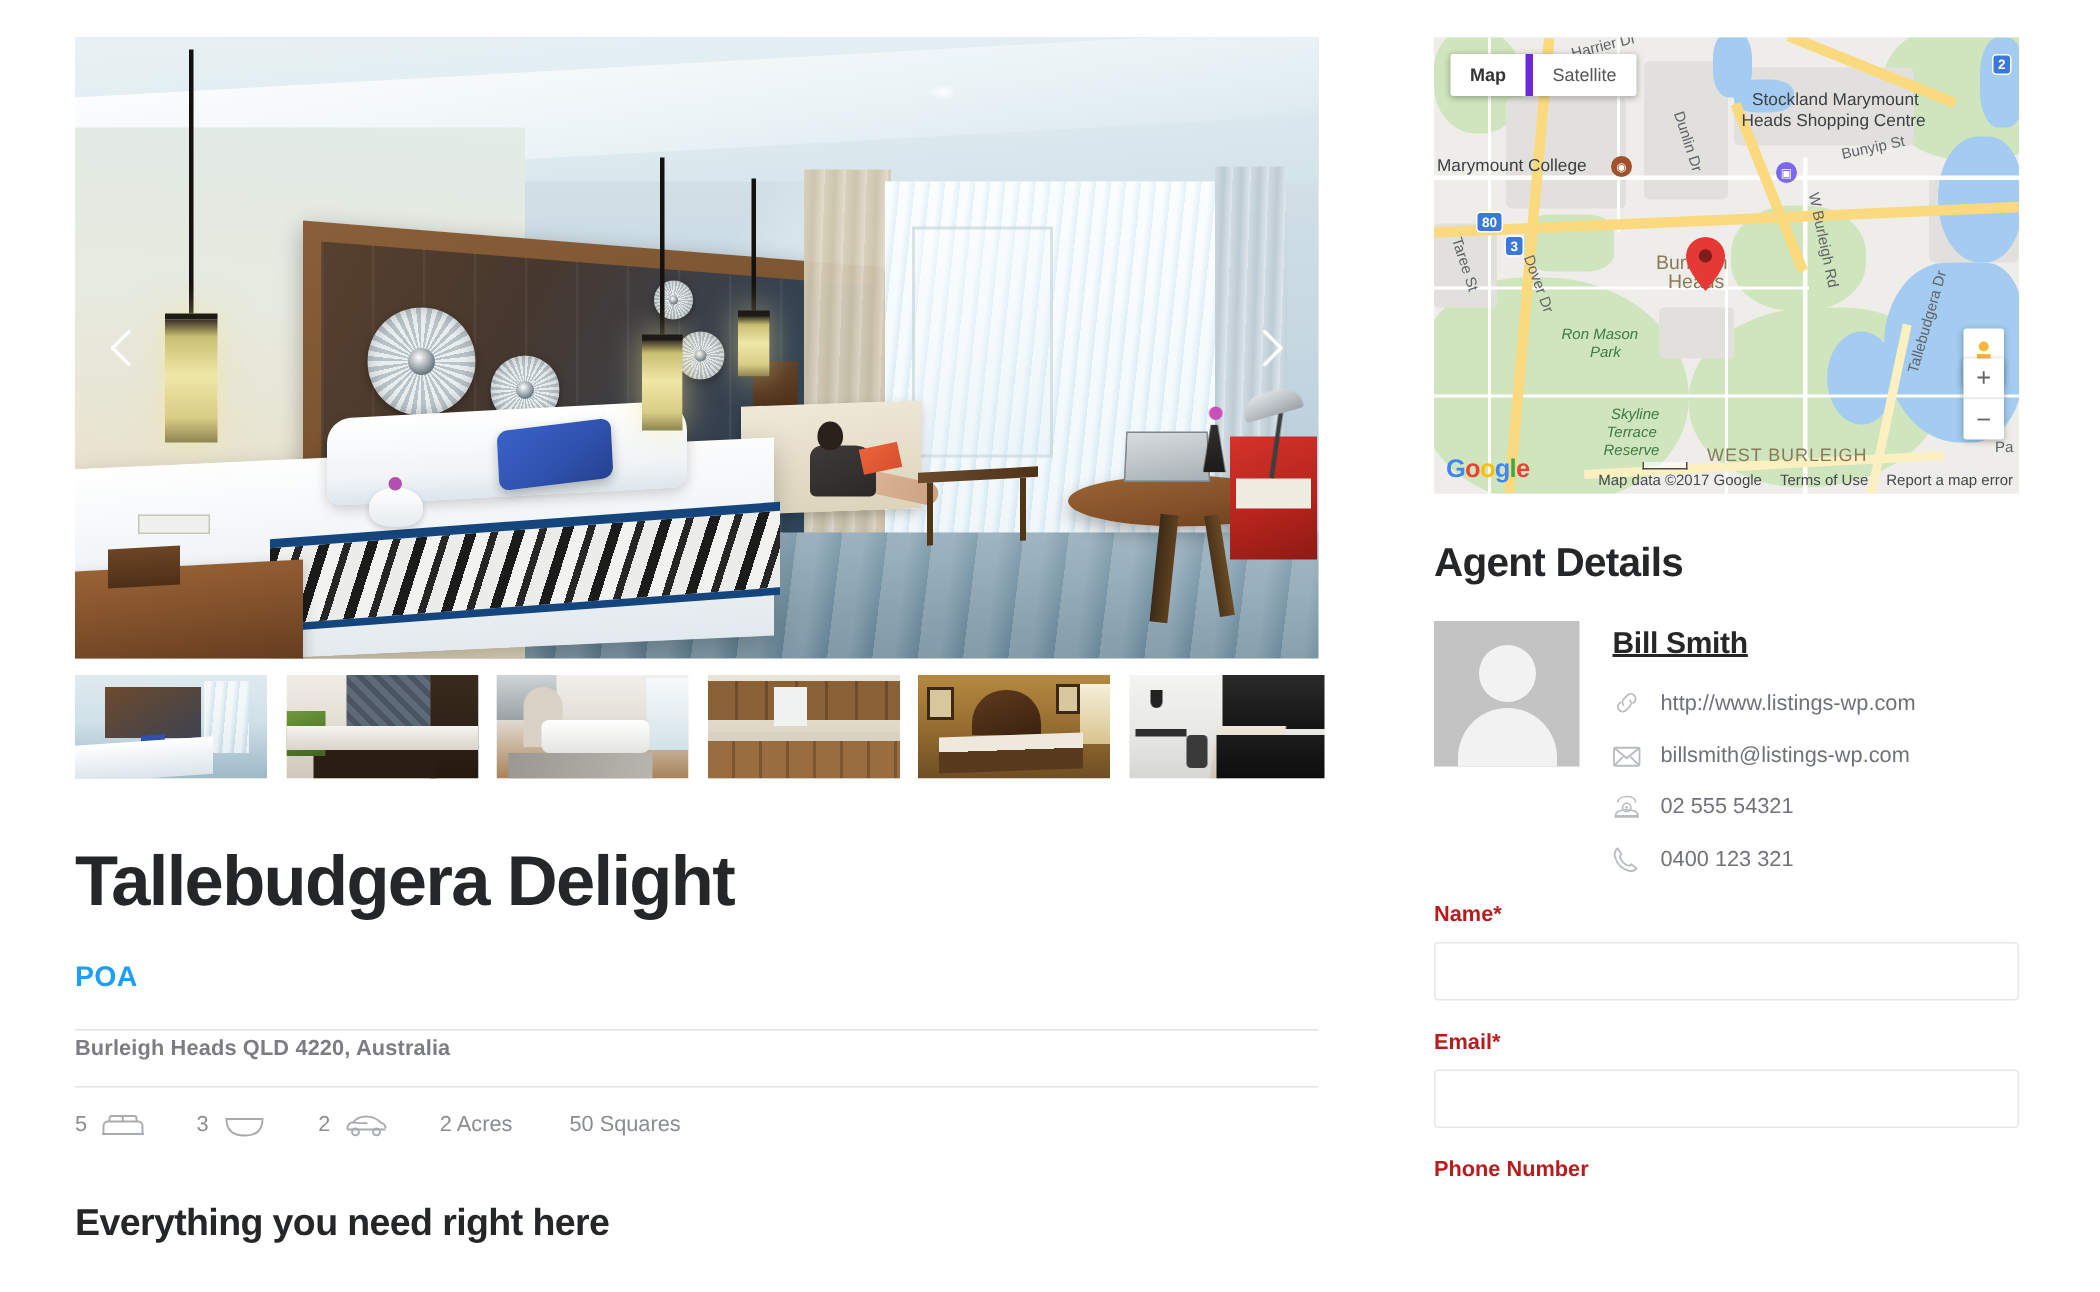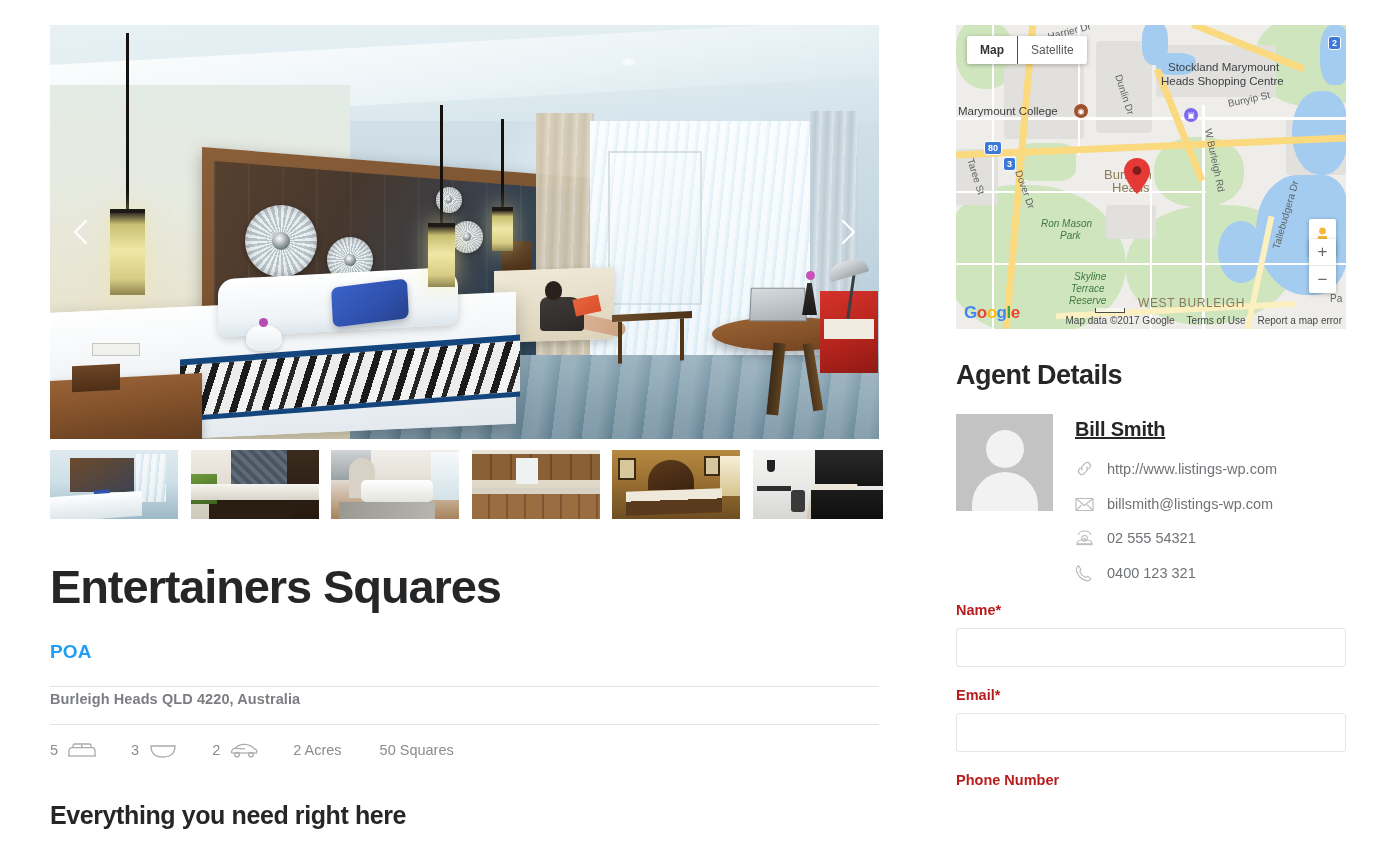--- a/index.html
+++ b/index.html
@@ -516,21 +516,21 @@
     box-shadow: 0 1px 4px rgba(0,0,0,0.3);
     border-radius: 2px;
     overflow: hidden;
   }
   .map-typectl div {
     padding: 7px 13px;
     font-size: 12px; color: #565656;
     cursor: pointer;
   }
   .map-typectl div.active { font-weight: 700; color: #333; }
-  .map-typectl div + div { border-left: 1px solid #6d28d9; }
+  .map-typectl div + div { border-left: 5px solid #6d28d9; }
 
   .map-zoom {
     position: absolute; right: 10px; bottom: 36px; z-index: 6;
     width: 27px;
     background: #fff;
     box-shadow: 0 1px 4px rgba(0,0,0,0.3);
     border-radius: 2px;
   }
   .map-zoom div {
     height: 27px; display: flex; align-items: center; justify-content: center;
@@ -739,21 +739,21 @@
       <div class="thumb last">
         <div class="t-inner t6">
             <div class="t6-tbl"></div>
             <div class="t6-lamp"></div>
             <div class="t6-stool"></div>
             <div class="t6-isl"></div>
           </div>
       </div>
     </div>
 
-    <h1 class="listing-title">Entertainers Squares</h1>
+    <h1 class="listing-title">Tallebudgera Delight</h1>
     <div class="listing-price" id="priceEl" style="color: rgb(30, 158, 244);">POA</div>
 
     <div class="rule"></div>
     <div class="listing-address">Burleigh Heads QLD 4220, Australia</div>
     <div class="rule2"></div>
 
     <div class="features">
       <div class="feat">
         <span class="num">5</span>
         <span>

